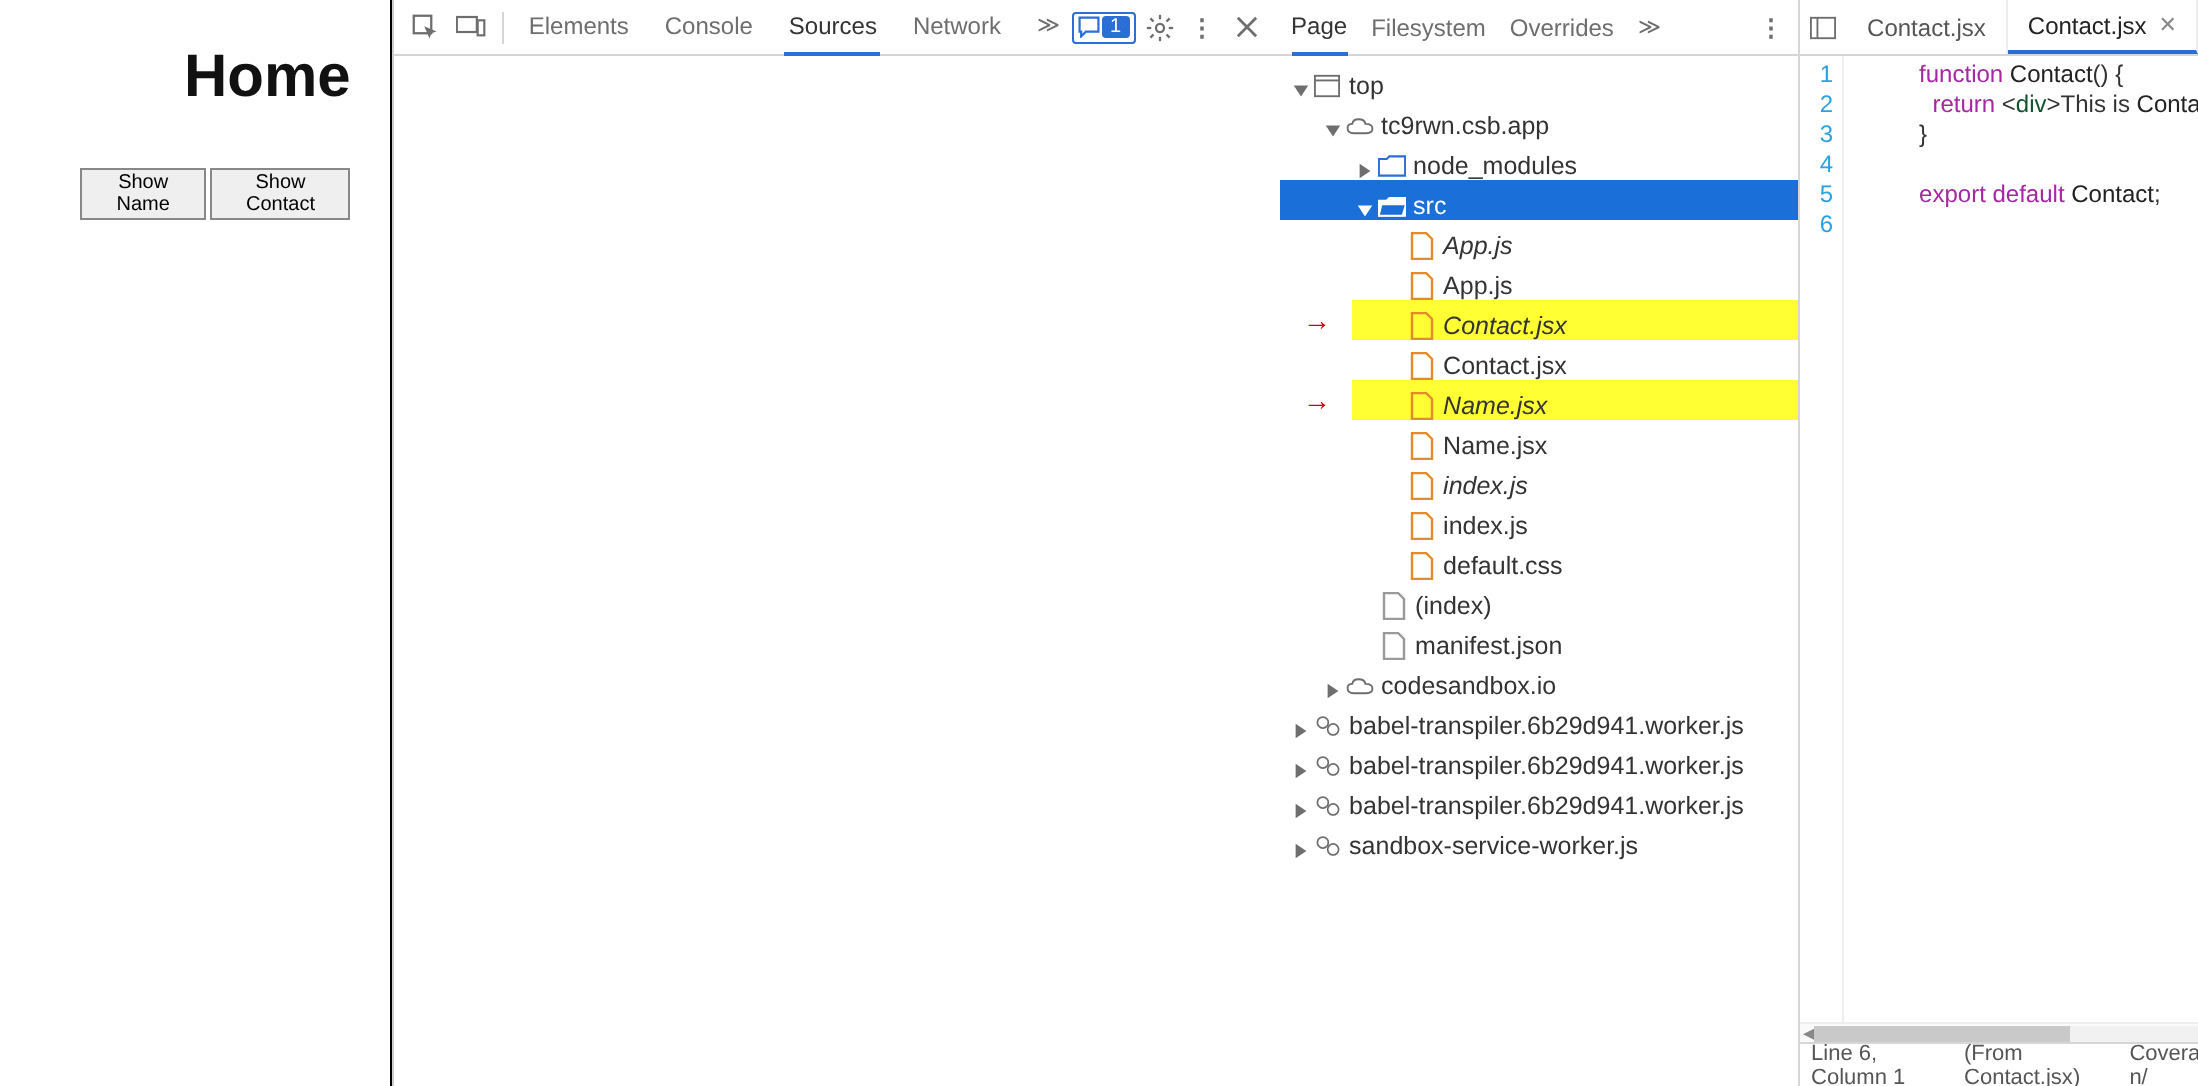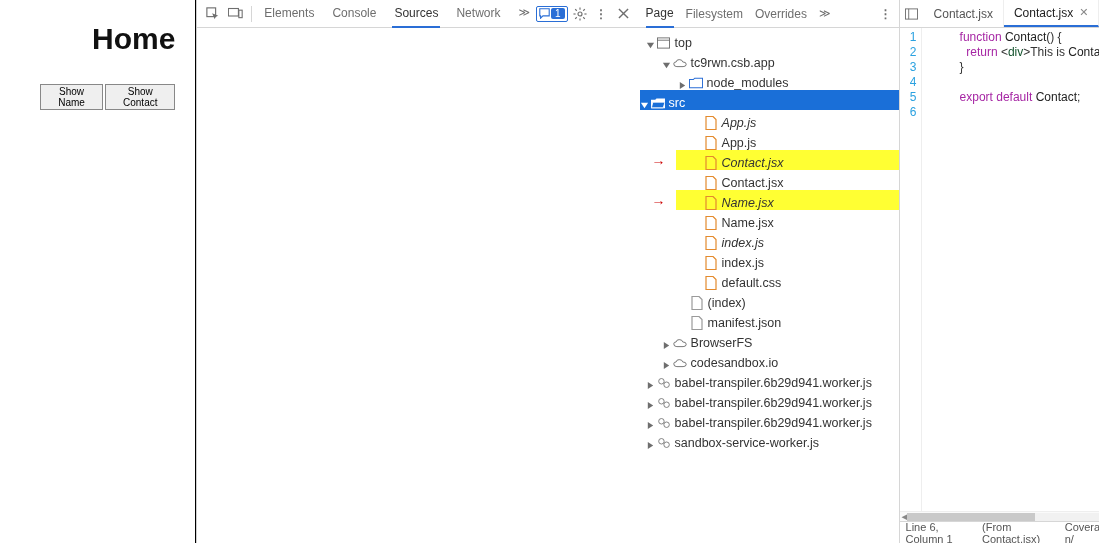--- a/index.html
+++ b/index.html
@@ -166,21 +166,21 @@
                 <path d="M2 1 L8 5 L2 9 Z" fill="#6e6e6e"></path>
               </svg>
             </span>
             <span class="ico">
               <svg class="folder-svg" viewBox="0 0 16 12">
                 <path d="M0.5 2 L5 2 L6.5 0.5 L15.5 0.5 V11.5 H0.5 Z" fill="none" stroke="#2a6ed6" stroke-width="1.2"></path>
               </svg>
             </span>
             <span>node_modules</span>
           </div>
-        <div class="node sel" style="">
+        <div class="node sel" style="padding-left:38px">
             <span class="tri">
               <svg viewBox="0 0 10 10">
                 <path d="M1 2 L9 2 L5 8 Z" fill="#fff"></path>
               </svg>
             </span>
             <span class="ico">
               <svg class="folder-svg" viewBox="0 0 16 12">
                 <path d="M0.5 3 L5 3 L6.5 1.5 L15.5 1.5 V11.5 H0.5 Z" fill="#fff" stroke="#fff" stroke-width="1.2"></path>
                 <path d="M2 5 H16 L14 11.5 H0.5 Z" fill="#1a6fd8" stroke="#fff" stroke-width="1"></path>
               </svg>
@@ -273,33 +273,20 @@
             </span>
             <span>(index)</span>
           </div>
         <div class="node" style="padding-left:50px">
             <span class="ico">
               <svg class="file-svg" viewBox="0 0 12 14">
                 <path d="M1 0.5 H8 L11 3.5 V13.5 H1 Z" fill="none" stroke="#9a9a9a" stroke-width="1.2"></path>
               </svg>
             </span>
             <span>manifest.json</span>
-          </div>
-        <div class="node" style="padding-left:22px">
-            <span class="tri">
-              <svg viewBox="0 0 10 10">
-                <path d="M2 1 L8 5 L2 9 Z" fill="#6e6e6e"></path>
-              </svg>
-            </span>
-            <span class="ico">
-              <svg class="cloud-svg" viewBox="0 0 18 12">
-                <path d="M5 10 Q1 10 1 6.5 Q1 4 4 4 Q4.5 1 8 1 Q12 1 12.5 4 Q17 4 17 7 Q17 10 13 10 Z" fill="none" stroke="#6e6e6e" stroke-width="1.2"></path>
-              </svg>
-            </span>
-            <span>BrowserFS</span>
           </div>
         <div class="node" style="padding-left:22px">
             <span class="tri">
               <svg viewBox="0 0 10 10">
                 <path d="M2 1 L8 5 L2 9 Z" fill="#6e6e6e"></path>
               </svg>
             </span>
             <span class="ico">
               <svg class="cloud-svg" viewBox="0 0 18 12">
                 <path d="M5 10 Q1 10 1 6.5 Q1 4 4 4 Q4.5 1 8 1 Q12 1 12.5 4 Q17 4 17 7 Q17 10 13 10 Z" fill="none" stroke="#6e6e6e" stroke-width="1.2"></path>

